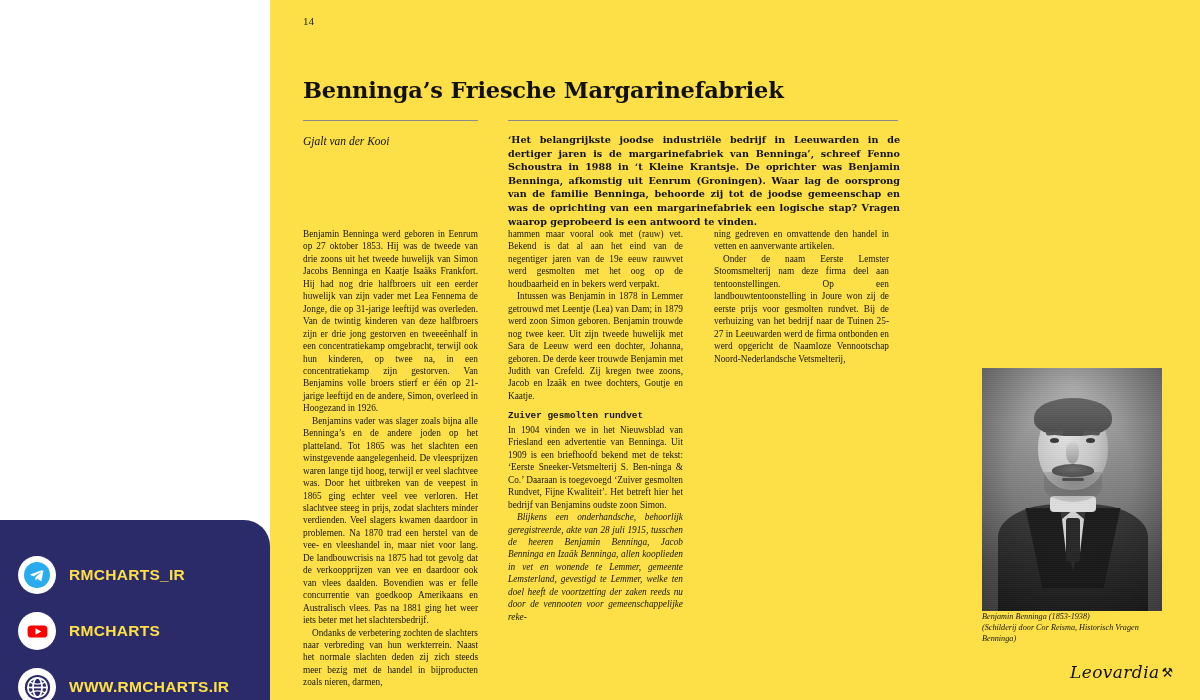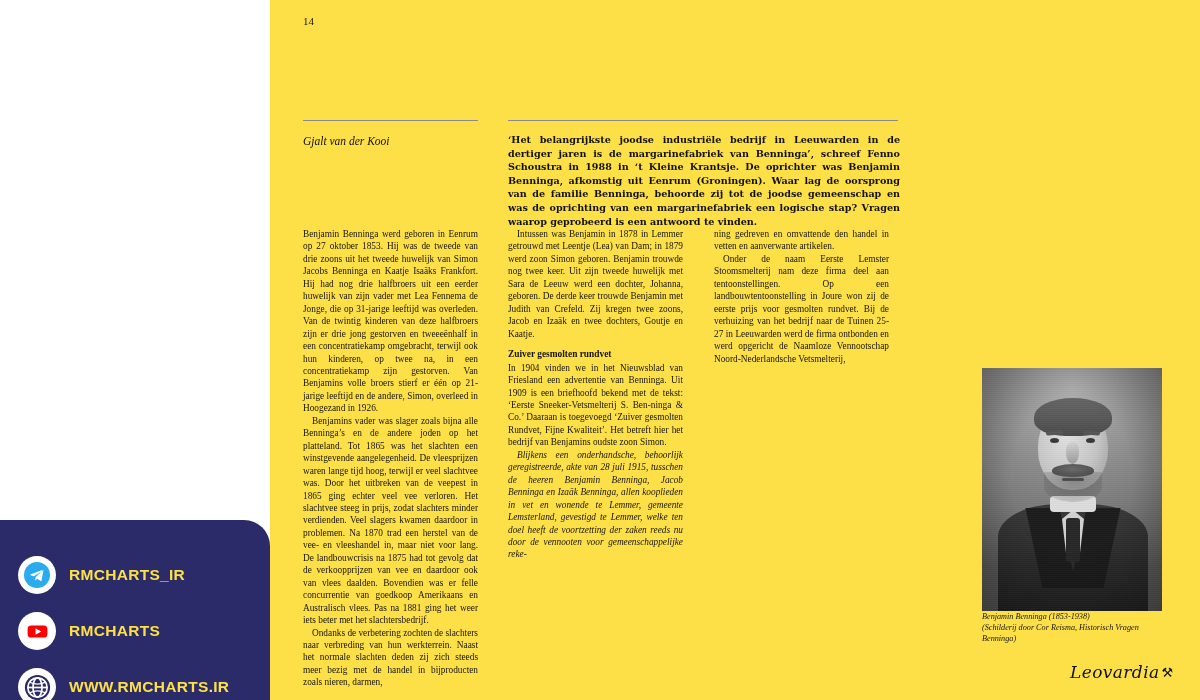--- a/index.html
+++ b/index.html
@@ -76,21 +76,21 @@
     font-size: 9.3px;
     line-height: 1.34;
     text-align: justify;
     color: #141414;
     hyphens: auto;
   }
   .col p { margin: 0; text-indent: 9px; }
   .col p.first { text-indent: 0; }
   .col h3 {
     margin: 8px 0 1px 0;
-    font-family: Liberation Serif, serif;
+    font-family: Liberation Mono, monospace;
     font-size: 9.4px;
     font-weight: bold;
   }
   .col i { font-style: italic; }
   .c1 { left: 0; }
   .c2 { left: 205px; }
   .c3 { left: 411px; font-family: Liberation Serif, serif; }
 
   .photo-wrap {
     position: absolute;
@@ -257,37 +257,39 @@
     white-space: nowrap;
   }
 </style>
 </head>
 <body>
 
 <div class="page">
 
   <div class="folio">14</div>
 
+  <h1 class="title">Benninga’s Friesche Margarinefabriek</h1>
 
   <div class="rule r1"></div>
   <div class="rule r2"></div>
 
   <div class="byline">Gjalt van der Kooi</div>
 
   <div class="lead">‘Het belangrijkste joodse industriële bedrijf in Leeuwarden in de dertiger jaren is de margarinefabriek van Benninga’, schreef Fenno Schoustra in 1988 in ‘t Kleine Krantsje. De oprichter was Benjamin Benninga, afkomstig uit Eenrum (Groningen). Waar lag de oorsprong van de familie Benninga, behoorde zij tot de joodse gemeenschap en was de oprichting van een margarinefabriek een logische stap? Vragen waarop geprobeerd is een antwoord te vinden.</div>
 
   <div class="cols">
 
     <div class="col c1">
       <p class="first">Benjamin Benninga werd geboren in Eenrum op 27 oktober 1853. Hij was de tweede van drie zoons uit het tweede huwelijk van Simon Jacobs Benninga en Kaatje Isaäks Frankfort. Hij had nog drie halfbroers uit een eerder huwelijk van zijn vader met Lea Fennema de Jonge, die op 31-jarige leeftijd was overleden. Van de twintig kinderen van deze halfbroers zijn er drie jong gestorven en tweeeënhalf in een concentratiekamp omgebracht, terwijl ook hun kinderen, op twee na, in een concentratiekamp zijn gestorven. Van Benjamins volle broers stierf er één op 21-jarige leeftijd en de andere, Simon, overleed in Hoogezand in 1926.</p>
       <p>Benjamins vader was slager zoals bijna alle Benninga’s en de andere joden op het platteland. Tot 1865 was het slachten een winstgevende aangelegenheid. De vleesprijzen waren lange tijd hoog, terwijl er veel slachtvee was. Door het uitbreken van de veepest in 1865 ging echter veel vee verloren. Het slachtvee steeg in prijs, zodat slachters minder verdienden. Veel slagers kwamen daardoor in problemen. Na 1870 trad een herstel van de vee- en vleeshandel in, maar niet voor lang. De landbouwcrisis na 1875 had tot gevolg dat de verkoopprijzen van vee en daardoor ook van vlees daalden. Bovendien was er felle concurrentie van goedkoop Amerikaans en Australisch vlees. Pas na 1881 ging het weer iets beter met het slachtersbedrijf.</p>
       <p>Ondanks de verbetering zochten de slachters naar verbreding van hun werkterrein. Naast het normale slachten deden zij zich steeds meer bezig met de handel in bijproducten zoals nieren, darmen,</p>
     </div>
 
     <div class="col c2">
+      <p class="first">hammen maar vooral ook met (rauw) vet. Bekend is dat al aan het eind van de negentiger jaren van de 19e eeuw rauwvet werd gesmolten met het oog op de houdbaarheid en in bekers werd verpakt.</p>
       <p>Intussen was Benjamin in 1878 in Lemmer getrouwd met Leentje (Lea) van Dam; in 1879 werd zoon Simon geboren. Benjamin trouwde nog twee keer. Uit zijn tweede huwelijk met Sara de Leeuw werd een dochter, Johanna, geboren. De derde keer trouwde Benjamin met Judith van Crefeld. Zij kregen twee zoons, Jacob en Izaäk en twee dochters, Goutje en Kaatje.</p>
       <h3>Zuiver gesmolten rundvet</h3>
       <p class="first">In 1904 vinden we in het Nieuwsblad van Friesland een advertentie van Benninga. Uit 1909 is een briefhoofd bekend met de tekst: ‘Eerste Sneeker-Vetsmelterij S. Ben-ninga &amp; Co.’ Daaraan is toegevoegd ‘Zuiver gesmolten Rundvet, Fijne Kwaliteit’. Het betreft hier het bedrijf van Benjamins oudste zoon Simon.</p>
       <p><i>Blijkens een onderhandsche, behoorlijk geregistreerde, akte van 28 juli 1915, tusschen de heeren Benjamin Benninga, Jacob Benninga en Izaäk Benninga, allen kooplieden in vet en wonende te Lemmer, gemeente Lemsterland, gevestigd te Lemmer, welke ten doel heeft de voortzetting der zaken reeds nu door de vennooten voor gemeenschappelijke reke-</i></p>
     </div>
 
     <div class="col c3">
       <p class="first">ning gedreven en omvattende den handel in vetten en aanverwante artikelen.</p>
       <p>Onder de naam Eerste Lemster Stoomsmelterij nam deze firma deel aan tentoonstellingen. Op een landbouwtentoonstelling in Joure won zij de eerste prijs voor gesmolten rundvet. Bij de verhuizing van het bedrijf naar de Tuinen 25-27 in Leeuwarden werd de firma ontbonden en werd opgericht de Naamloze Vennootschap Noord-Nederlandsche Vetsmelterij,</p>
     </div>

